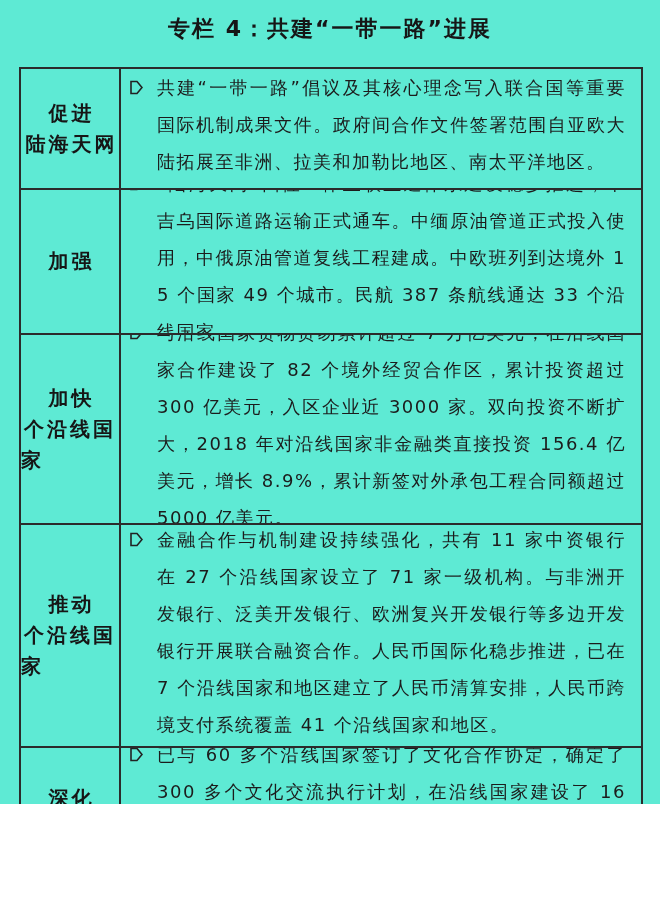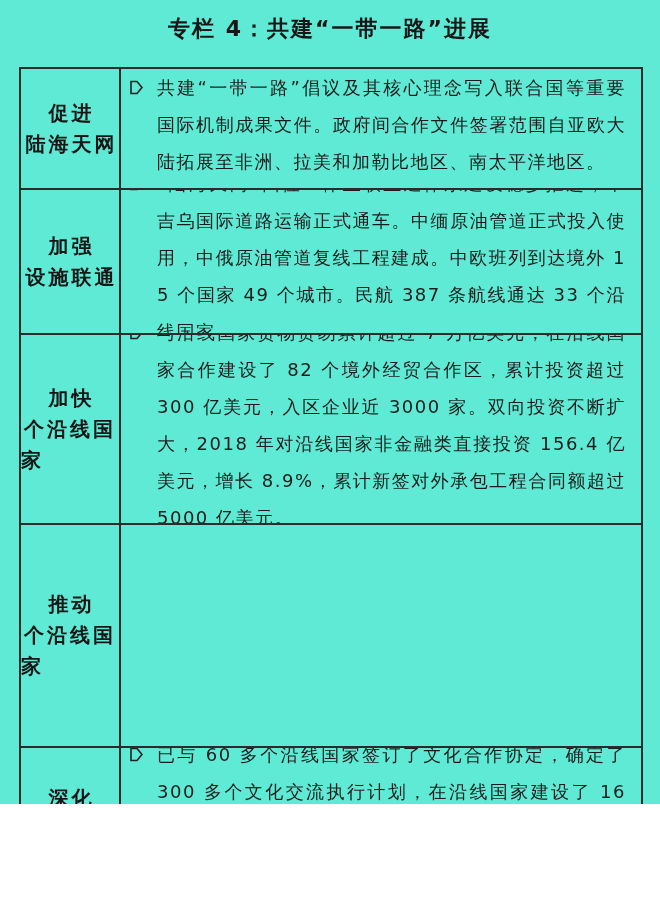--- a/index.html
+++ b/index.html
@@ -112,21 +112,20 @@
               </svg>
           </span>
           <p class="entry-text">共建“一带一路”倡议及其核心理念写入联合国等重要国际机制成果文件。政府间合作文件签署范围自亚欧大陆拓展至非洲、拉美和加勒比地区、南太平洋地区。</p>
         </div>
       </div>
     </div>
 
     <div class="row row-2">
       <div class="label-cell">
         <div>加强</div>
-        <div>设施联通</div>
       </div>
       <div class="content-cell">
         <div class="entry">
           <span class="bullet">
             <svg width="13" height="15" viewBox="0 0 13 15">
                 <polygon points="1,1.5 7,1.5 12,7.5 7,13.5 1,13.5" fill="none" stroke="#222222" stroke-width="1.6"></polygon>
               </svg>
           </span>
           <p class="entry-text">“陆海天网”四位一体互联互通体系建设稳步推进，中吉乌国际道路运输正式通车。中缅原油管道正式投入使用，中俄原油管道复线工程建成。中欧班列到达境外 15 个国家 49 个城市。民航 387 条航线通达 33 个沿线国家。</p>
         </div>
@@ -148,20 +147,30 @@
           <p class="entry-text">与沿线国家货物贸易累计超过 7 万亿美元，在沿线国家合作建设了 82 个境外经贸合作区，累计投资超过 300 亿美元，入区企业近 3000 家。双向投资不断扩大，2018 年对沿线国家非金融类直接投资 156.4 亿美元，增长 8.9%，累计新签对外承包工程合同额超过 5000 亿美元。</p>
         </div>
       </div>
     </div>
 
     <div class="row row-4">
       <div class="label-cell">
         <div>推动</div>
         <div>个沿线国家</div>
       </div>
+      <div class="content-cell">
+        <div class="entry">
+          <span class="bullet">
+            <svg width="13" height="15" viewBox="0 0 13 15">
+                <polygon points="1,1.5 7,1.5 12,7.5 7,13.5 1,13.5" fill="none" stroke="#222222" stroke-width="1.6"></polygon>
+              </svg>
+          </span>
+          <p class="entry-text">金融合作与机制建设持续强化，共有 11 家中资银行在 27 个沿线国家设立了 71 家一级机构。与非洲开发银行、泛美开发银行、欧洲复兴开发银行等多边开发银行开展联合融资合作。人民币国际化稳步推进，已在 7 个沿线国家和地区建立了人民币清算安排，人民币跨境支付系统覆盖 41 个沿线国家和地区。</p>
+        </div>
+      </div>
     </div>
 
     <div class="row row-5">
       <div class="label-cell">
         <div>深化</div>
         <div>民心相通</div>
       </div>
       <div class="content-cell">
         <div class="entry">
           <span class="bullet">

